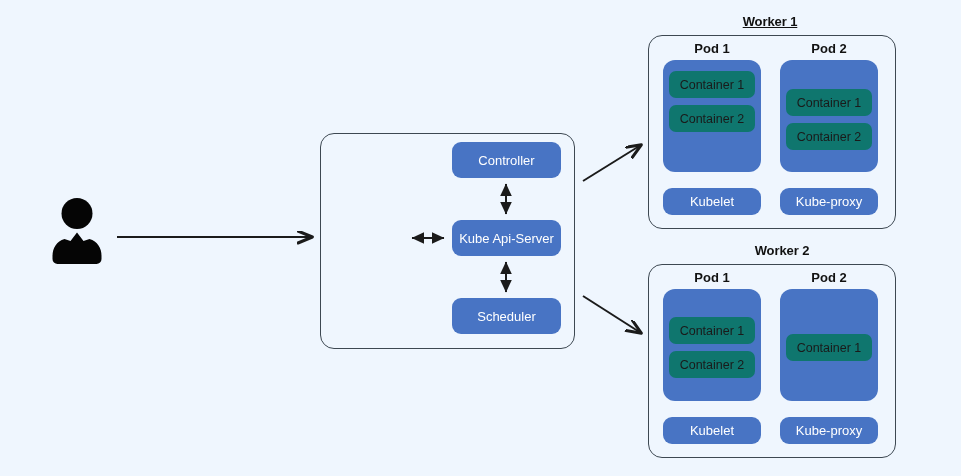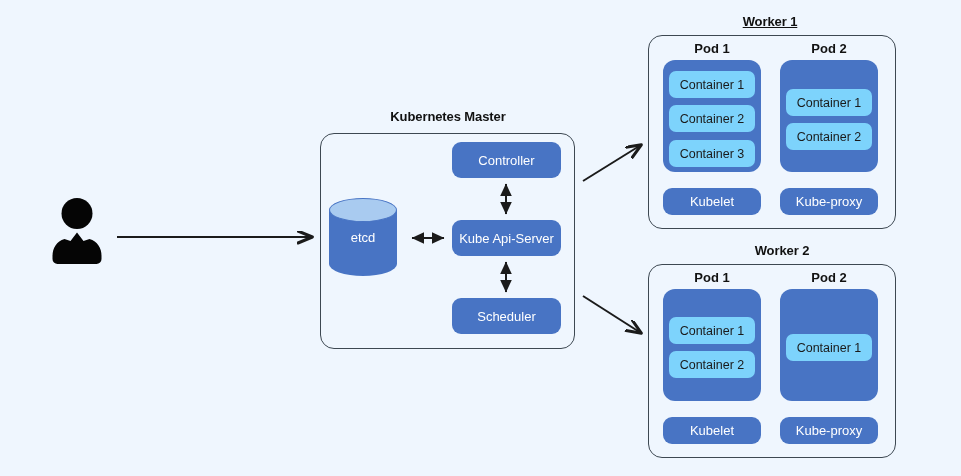--- a/index.html
+++ b/index.html
@@ -62,21 +62,21 @@
   .pod-label {
     font-size: 13px;
     font-weight: bold;
     color: #111111;
     text-align: center;
     white-space: nowrap;
   }
 
   
   .container-chip {
-    background: #7dd3fc;
+    background: #0f766e;
     border-radius: 7px;
     color: #1a1a1a;
     font-size: 12.5px;
     display: flex;
     align-items: center;
     justify-content: center;
     white-space: nowrap;
   }
 
   
@@ -132,46 +132,38 @@
 <div id="canvas">
 
   <div class="abs" style="left:50px; top:198px; width:54px; height:66px;">
     <svg width="54" height="66" viewBox="0 0 54 66">
       <circle cx="27" cy="15.5" r="15.5" fill="#050505"></circle>
       <path d="M27 34.5 L20.5 43 L14.5 41 C6.5 43.5 2.5 50 2.5 58 L2.5 61 A5 5 0 0 0 7.5 66 L46.5 66 A5 5 0 0 0 51.5 61 L51.5 58 C51.5 50 47.5 43.5 39.5 41 L33.5 43 Z" fill="#050505"></path>
     </svg>
   </div>
 
 
-  <div class="abs section-title" style="left:358px; top:109px; width:180px;">Kubernetes Master</div>
 
   <div class="abs group-box" style="left:320px; top:133px; width:255px; height:216px;"></div>
 
-  <div class="cylinder" style="left:329px; top:198px; width:68px; height:78px;">
-    <div class="cyl-bottom" style="top:54px; width:68px; height:24px;"></div>
-    <div class="cyl-body" style="top:12px; width:68px; height:54px;"></div>
-    <div class="cyl-top" style="width:68px; height:24px;"></div>
-    <div class="cyl-label" style="top:32px;">etcd</div>
-  </div>
 
   <div class="abs blue-box" style="left:452px; top:220px; width:109px; height:36px;">Kube Api-Server</div>
 
   <div class="abs blue-box" style="left:452px; top:142px; width:109px; height:36px;">Controller</div>
 
   <div class="abs blue-box" style="left:452px; top:298px; width:109px; height:36px;">Scheduler</div>
 
   <div class="abs section-title" style="left:680px; top:14px; width:180px;text-decoration:underline;">Worker 1</div>
 
   <div class="abs group-box" style="left:648px; top:35px; width:248px; height:194px;"></div>
 
   <div class="abs pod-label" style="left:663px; top:41px; width:98px;">Pod 1</div>
   <div class="abs pod-shell" style="left:663px; top:60px; width:98px; height:112px;"></div>
   <div class="abs container-chip" style="left:669px; top:71px; width:86px; height:27px;">Container 1</div>
   <div class="abs container-chip" style="left:669px; top:105px; width:86px; height:27px;">Container 2</div>
-  <div class="abs container-chip" style="left:669px; top:140px; width:86px; height:27px;">Container 3</div>
   <div class="abs blue-box" style="left:663px; top:188px; width:98px; height:27px;">Kubelet</div>
 
   <div class="abs pod-label" style="left:780px; top:41px; width:98px;">Pod 2</div>
   <div class="abs pod-shell" style="left:780px; top:60px; width:98px; height:112px;"></div>
   <div class="abs container-chip" style="left:786px; top:89px; width:86px; height:27px;">Container 1</div>
   <div class="abs container-chip" style="left:786px; top:123px; width:86px; height:27px;">Container 2</div>
   <div class="abs blue-box" style="left:780px; top:188px; width:98px; height:27px;">Kube-proxy</div>
 
   <div class="abs section-title" style="left:692px; top:243px; width:180px;">Worker 2</div>
 

